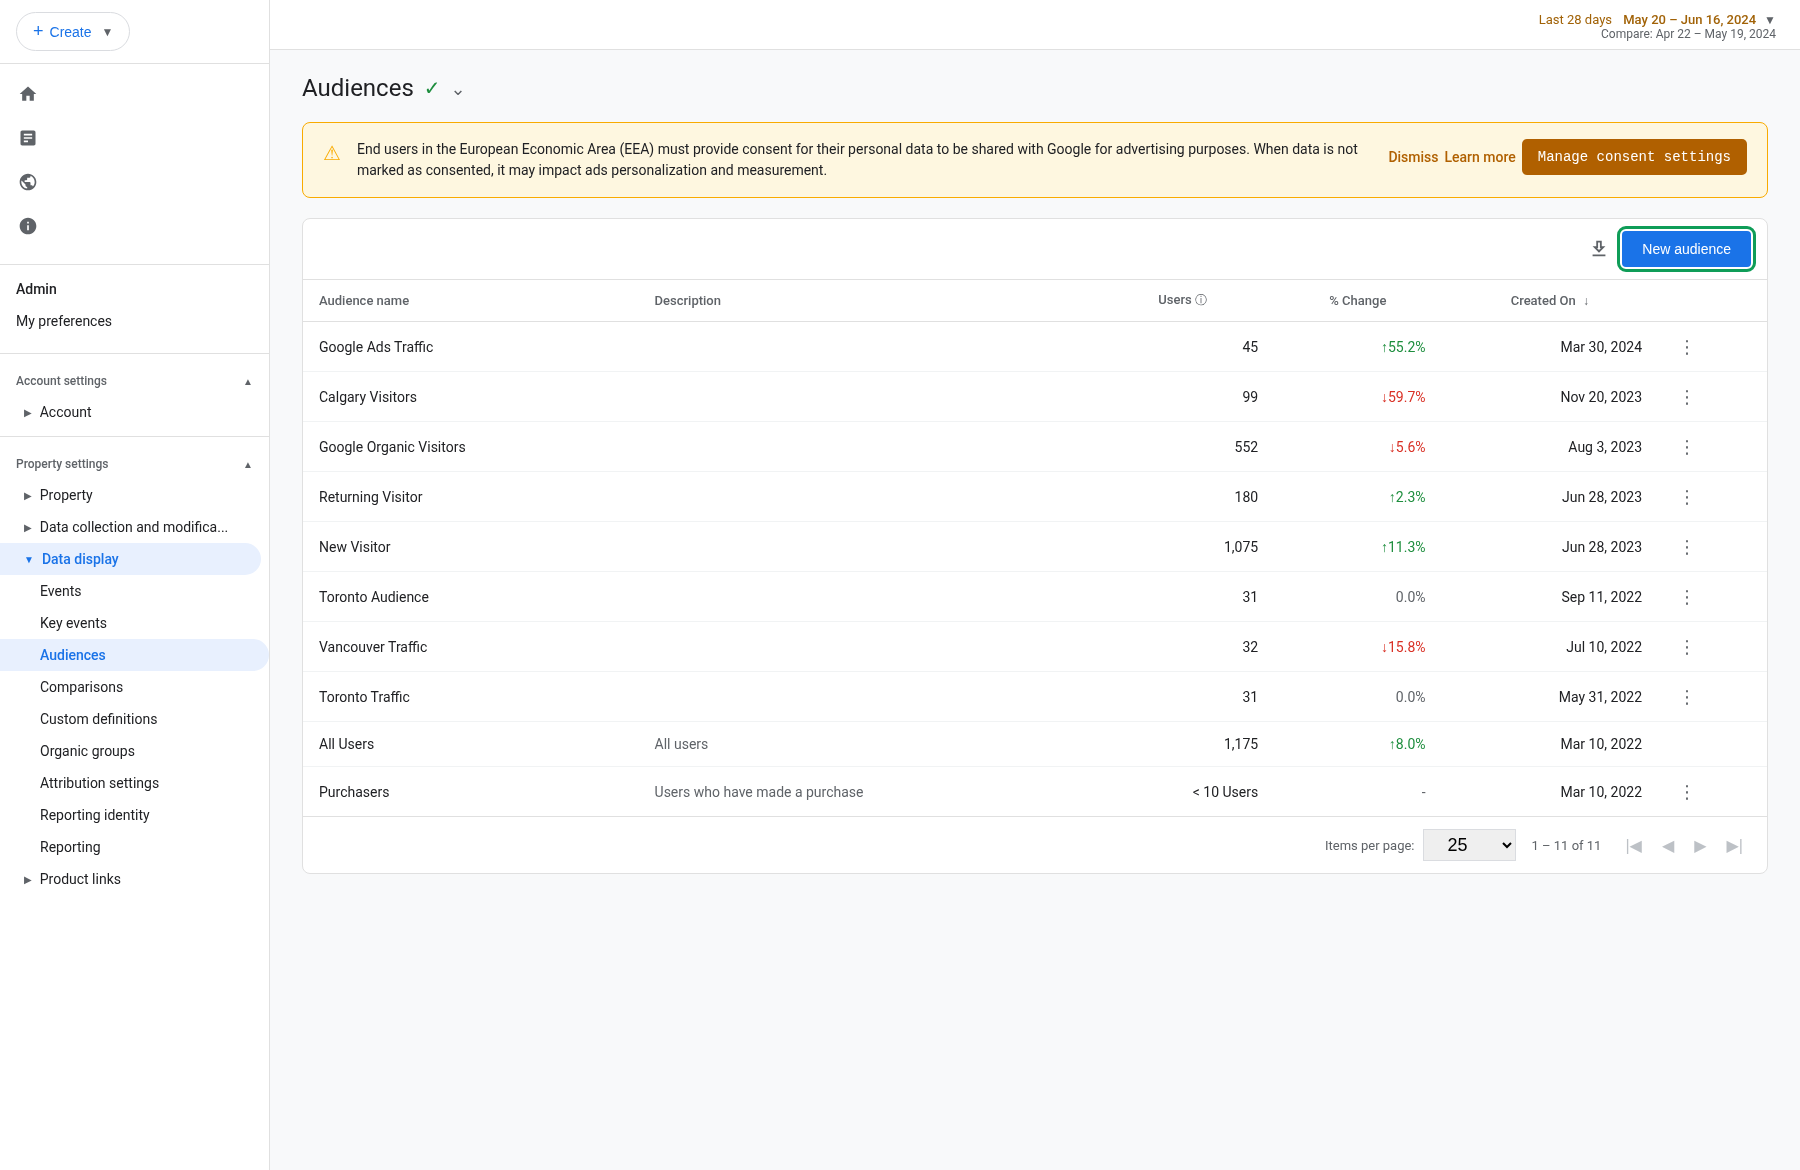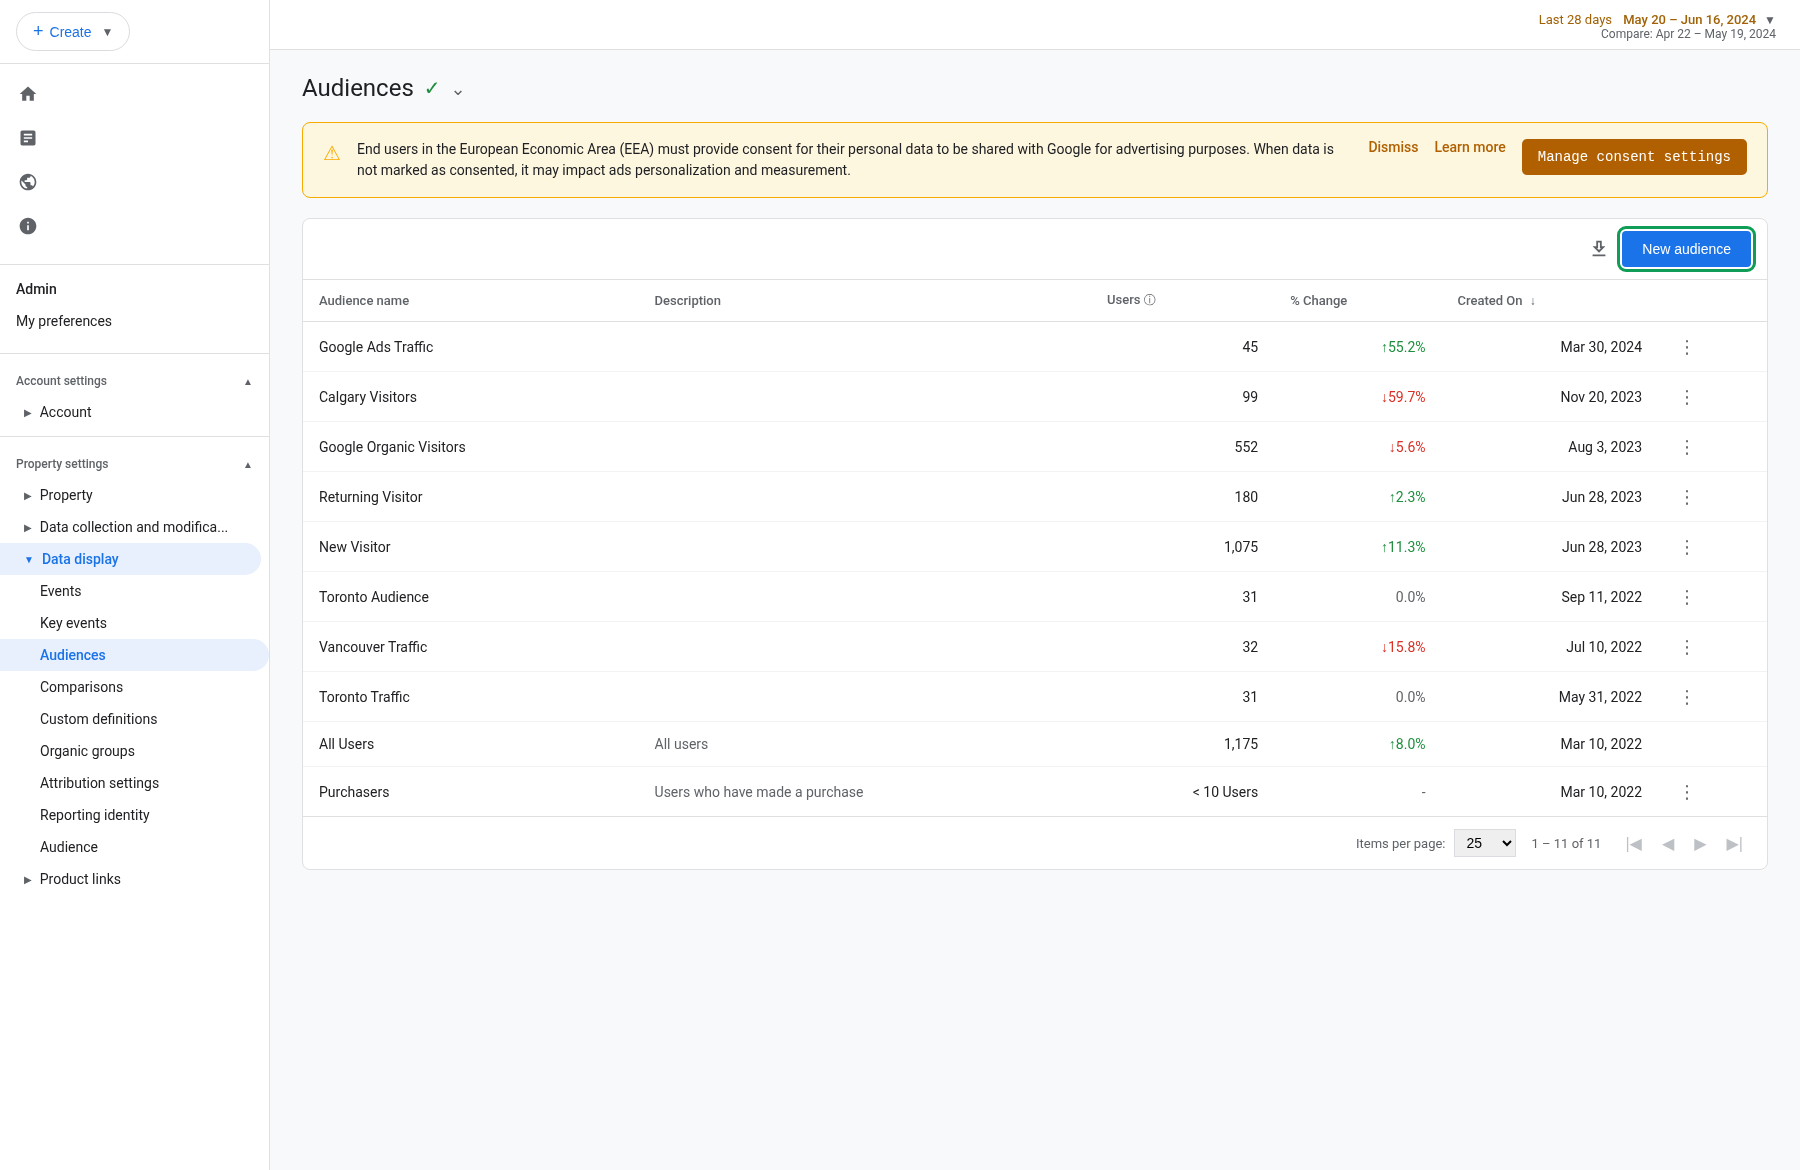--- a/index.html
+++ b/index.html
@@ -38,50 +38,50 @@
     
     .page-title-row { display: flex; align-items: center; gap: 10px; margin-bottom: 20px; }
     .page-title { font-size: 24px; font-weight: 400; color: #202124; }
     .title-check { color: #1e8e3e; font-size: 20px; }
     .title-dropdown { color: #5f6368; cursor: pointer; font-size: 18px; }
 
     
     .banner { background: #fef7e0; border: 1px solid #f9ab00; border-radius: 8px; padding: 16px 20px; margin-bottom: 20px; display: flex; align-items: flex-start; gap: 16px; }
     .banner-icon { color: #f9ab00; font-size: 20px; flex-shrink: 0; margin-top: 2px; }
     .banner-text { flex: 1; font-size: 14px; color: #202124; line-height: 1.5; }
-    .banner-actions { display: flex; gap: 16px; flex-shrink: 0; }
+    .banner-actions { display: flex; align-items: center; gap: 6px; flex-shrink: 0; }
     .banner-dismiss { color: #b06000; font-weight: 500; cursor: pointer; font-size: 14px; }
     .banner-learn { color: #b06000; font-weight: 500; cursor: pointer; font-size: 14px; }
     .banner-btn { background: #b06000; color: #fff; border: none; border-radius: 5px; padding: 10px 16px; font-size: 14px; font-weight: 500; cursor: pointer; white-space: nowrap; font-family: Liberation Mono, monospace; }
 
     
     .table-card { background: #fff; border-radius: 8px; border: 1px solid #e0e0e0; overflow: hidden; }
     .table-toolbar { display: flex; align-items: center; justify-content: flex-end; padding: 12px 16px; gap: 12px; border-bottom: 1px solid #e0e0e0; }
     .download-icon { color: #5f6368; cursor: pointer; font-size: 20px; display: flex; align-items: center; }
     .new-audience-btn { background: #1a73e8; color: #fff; border: none; border-radius: 4px; padding: 10px 20px; font-size: 14px; font-weight: 500; cursor: pointer; outline: 3px solid #0f9d58; outline-offset: 2px; }
 
     
     table { width: 100%; border-collapse: collapse; }
     thead tr { border-bottom: 1px solid #e0e0e0; }
     th { padding: 12px 16px; text-align: left; font-size: 13px; font-weight: 500; color: #5f6368; white-space: nowrap; }
-    th.right { text-align: left; }
+    th.right { text-align: center; }
     td { padding: 14px 16px; font-size: 14px; color: #202124; border-bottom: 1px solid #f1f3f4; }
     td.right { text-align: right; }
     tr:last-child td { border-bottom: none; }
 
     .change-up { color: #1e8e3e; }
     .change-down { color: #d93025; }
     .change-neutral { color: #5f6368; }
 
     .more-btn { color: #5f6368; cursor: pointer; font-size: 18px; padding: 4px; }
 
     
     .pagination { display: flex; align-items: center; justify-content: flex-end; padding: 12px 16px; gap: 16px; border-top: 1px solid #e0e0e0; font-size: 13px; color: #5f6368; }
     .page-size { display: flex; align-items: center; gap: 8px; margin-left: 8px; }
-    .page-size select { border: 1px solid #dadce0; border-radius: 0; padding: 4px 8px; font-size: 14px; cursor: pointer; }
+    .page-size select { border: 1px solid #dadce0; border-radius: 0; padding: 4px 20px; font-size: 18px; cursor: pointer; }
     .page-info { }
     .page-nav { display: flex; align-items: center; gap: 4px; }
     .page-nav-btn { background: none; border: none; color: #5f6368; cursor: pointer; font-size: 16px; padding: 4px 8px; border-radius: 4px; }
     .page-nav-btn.disabled { color: #bdc1c6; cursor: default; }
 
     
     .nav-divider { height: 1px; background: #e0e0e0; margin: 8px 0; }
 
     .sort-icon { font-size: 12px; margin-left: 4px; }
     .info-icon { font-size: 12px; color: #5f6368; cursor: pointer; }
@@ -185,21 +185,21 @@
     <div class="nav-item nav-item-child">
       <span>Organic groups</span>
     </div>
     <div class="nav-item nav-item-child">
       <span>Attribution settings</span>
     </div>
     <div class="nav-item nav-item-child">
       <span>Reporting identity</span>
     </div>
     <div class="nav-item nav-item-child">
-      <span>Audience</span>
+      <span>Reporting</span>
     </div>
 
     <div class="nav-item">
       <span class="nav-chevron">▶</span>
       <span>Product links</span>
     </div>
   </div>
 </nav>
 
 <div class="main">

